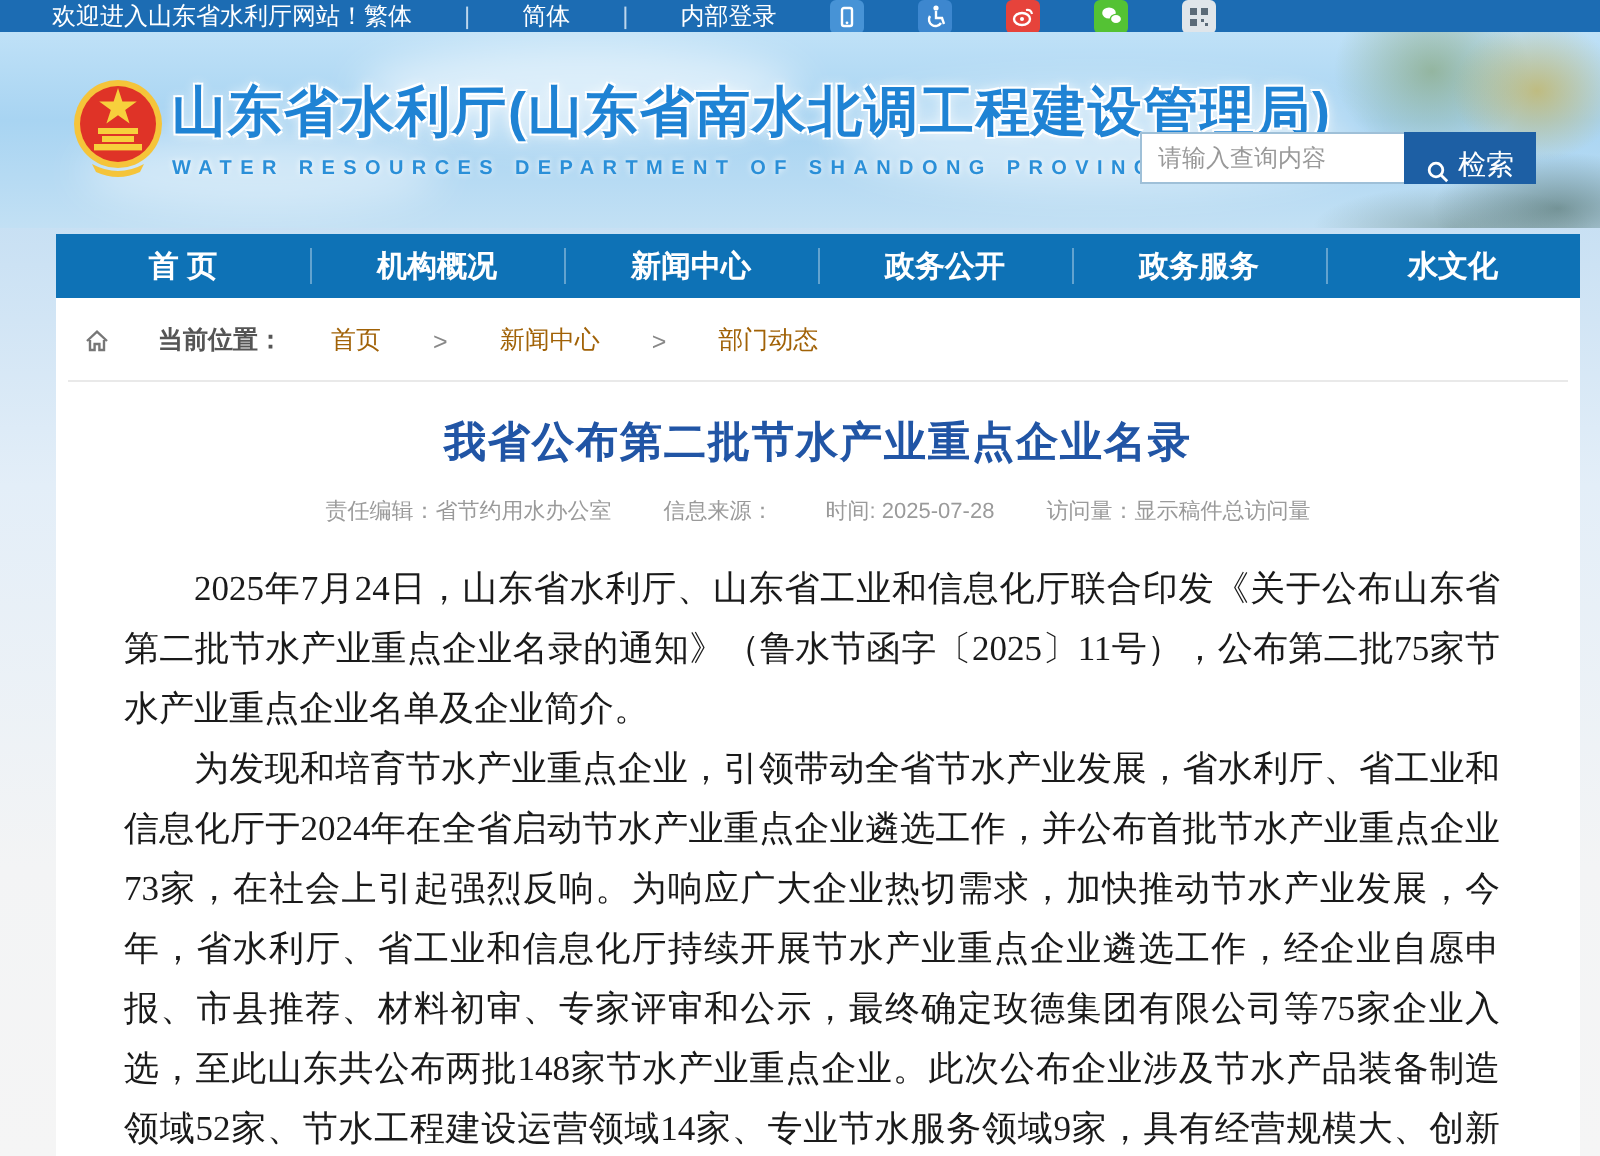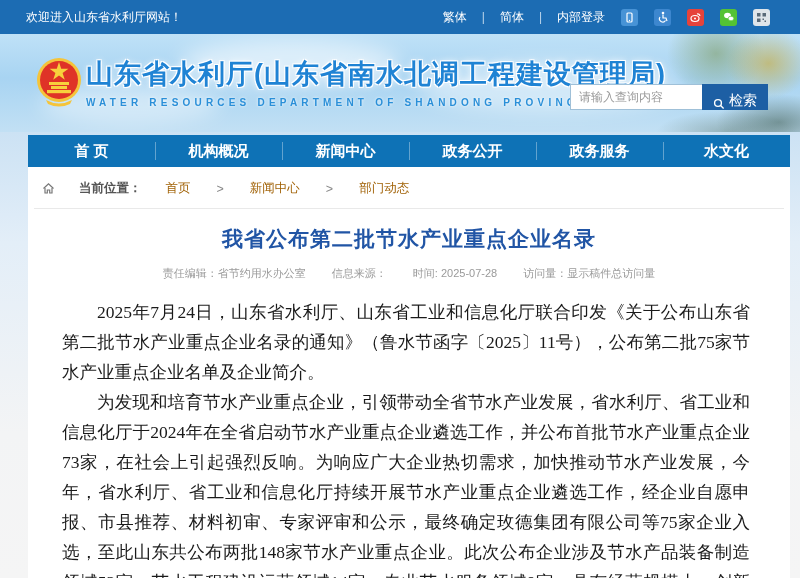--- a/index.html
+++ b/index.html
@@ -4,25 +4,25 @@
 <style>
   * { margin:0; padding:0; box-sizing:border-box; }
   html,body { width:800px; height:578px; overflow:hidden; }
   body {
     font-family: "Liberation Sans", sans-serif;
     background: linear-gradient(180deg, #a9d0ec 0%, #c6dff3 18%, #e3eef8 42%, #f3f4f5 75%, #f5f5f5 100%);
   }
 
   
   .topbar {
-    height:34px; background:#1c6cb3; color:#fff; font-size:12px;
-    display:flex; align-items:center; justify-content:space-between;
+    height:16px; background:#1c6cb3; color:#fff; font-size:12px;
+    display:flex; align-items:center; 
     padding:0 30px 0 26px;
   }
-  .topbar-right { display:flex; align-items:center; gap:14px; }
+  .topbar-right { display:flex; align-items:center; gap:25px; }
   .topbar-right .lang { color:#fff; text-decoration:none; cursor:pointer; }
   .topbar-right .sep { color:#bcd6ec; margin:0 1px; }
   .tb-icon { width:17px; height:17px; border-radius:3px; display:inline-flex;
              align-items:center; justify-content:center; cursor:pointer; margin-left:2px; }
   .tb-icon svg { display:block; }
 
   
   .banner {
     position:relative; height:98px; overflow:hidden;
     background: linear-gradient(180deg, #bfe1f7 0%, #a8d4f2 45%, #c2e0f4 100%);

